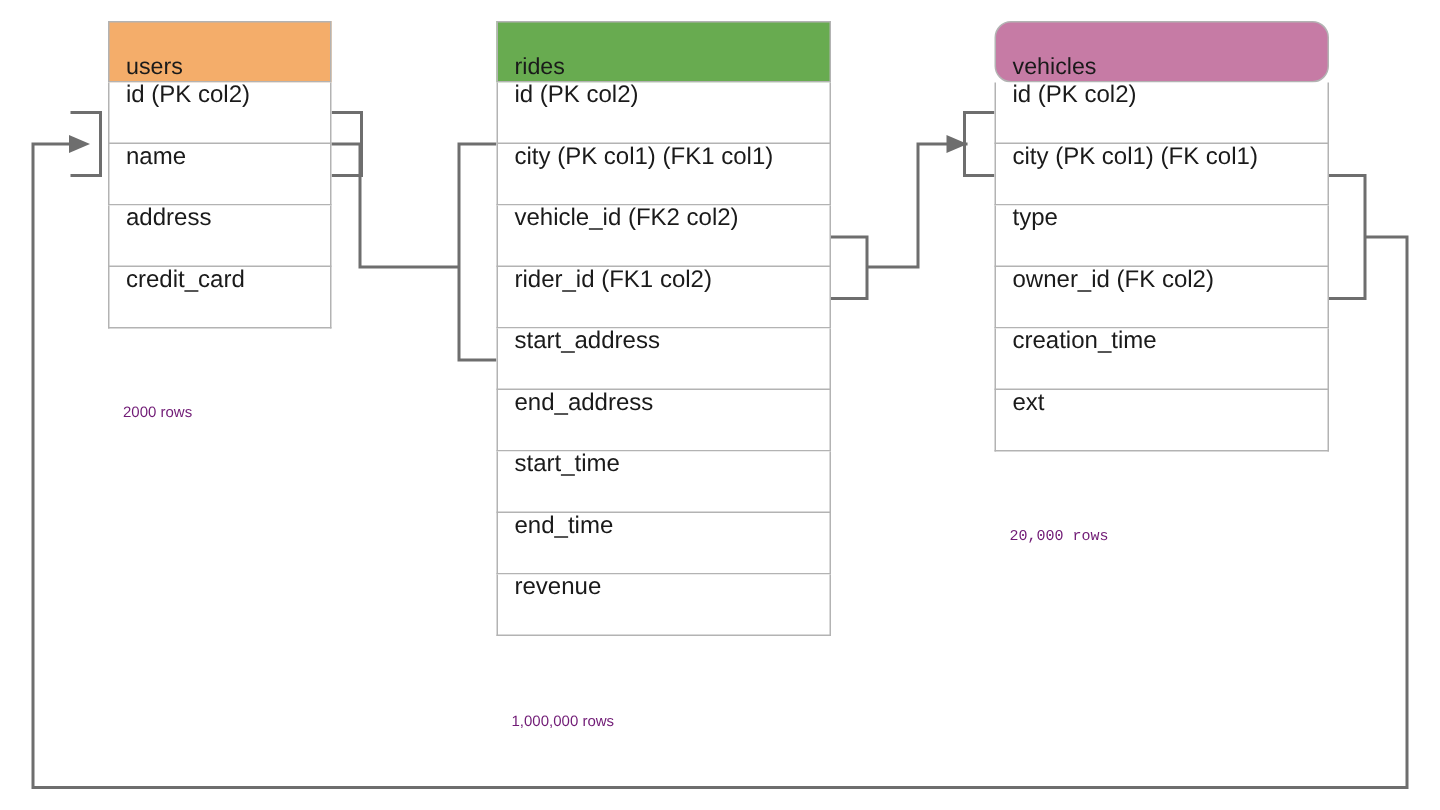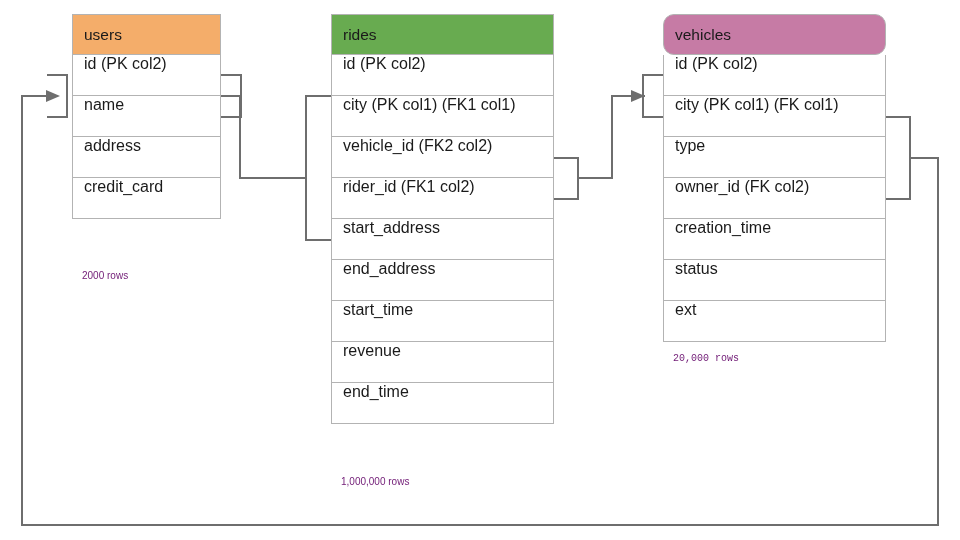--- a/index.html
+++ b/index.html
@@ -17,21 +17,21 @@
   }
   .er-table {
     position: absolute;
     box-sizing: border-box;
   }
   .tbl-header {
     box-sizing: border-box;
     height: 41px;
     border: 1px solid #b3b3b3;
     display: flex;
-    align-items: center;
+    align-items: flex-end;
     padding-left: 11px;
     font-size: 15.5px;
     color: #1a1a1a;
   }
   .tbl-row {
     box-sizing: border-box;
     height: 41px;
     border: 1px solid #b3b3b3;
     border-top: none;
     background: #ffffff;
@@ -133,24 +133,24 @@
     <div class="tbl-row">
       <span>start_address</span>
     </div>
     <div class="tbl-row">
       <span>end_address</span>
     </div>
     <div class="tbl-row">
       <span>start_time</span>
     </div>
     <div class="tbl-row">
-      <span>revenue</span>
+      <span>end_time</span>
     </div>
     <div class="tbl-row">
-      <span>end_time</span>
+      <span>revenue</span>
     </div>
   </div>
   <div class="row-count" style="left:341px; top:476px;">1,000,000 rows</div>
 
   <div class="er-table" style="left:663px; top:14px; width:223px;">
     <div class="tbl-header" style="background:#c67ba5;border-radius:11px;">
       <span>vehicles</span>
     </div>
     <div class="tbl-row">
       <span>id (PK col2)</span>
@@ -161,21 +161,18 @@
     <div class="tbl-row">
       <span>type</span>
     </div>
     <div class="tbl-row">
       <span>owner_id (FK col2)</span>
     </div>
     <div class="tbl-row">
       <span>creation_time</span>
     </div>
     <div class="tbl-row">
-      <span>status</span>
-    </div>
-    <div class="tbl-row">
       <span>ext</span>
     </div>
   </div>
   <div class="row-count" style="left:673px; top:353px;font-family:Liberation Mono, monospace;">20,000 rows</div>
 
 </div>
 
 </body></html>

